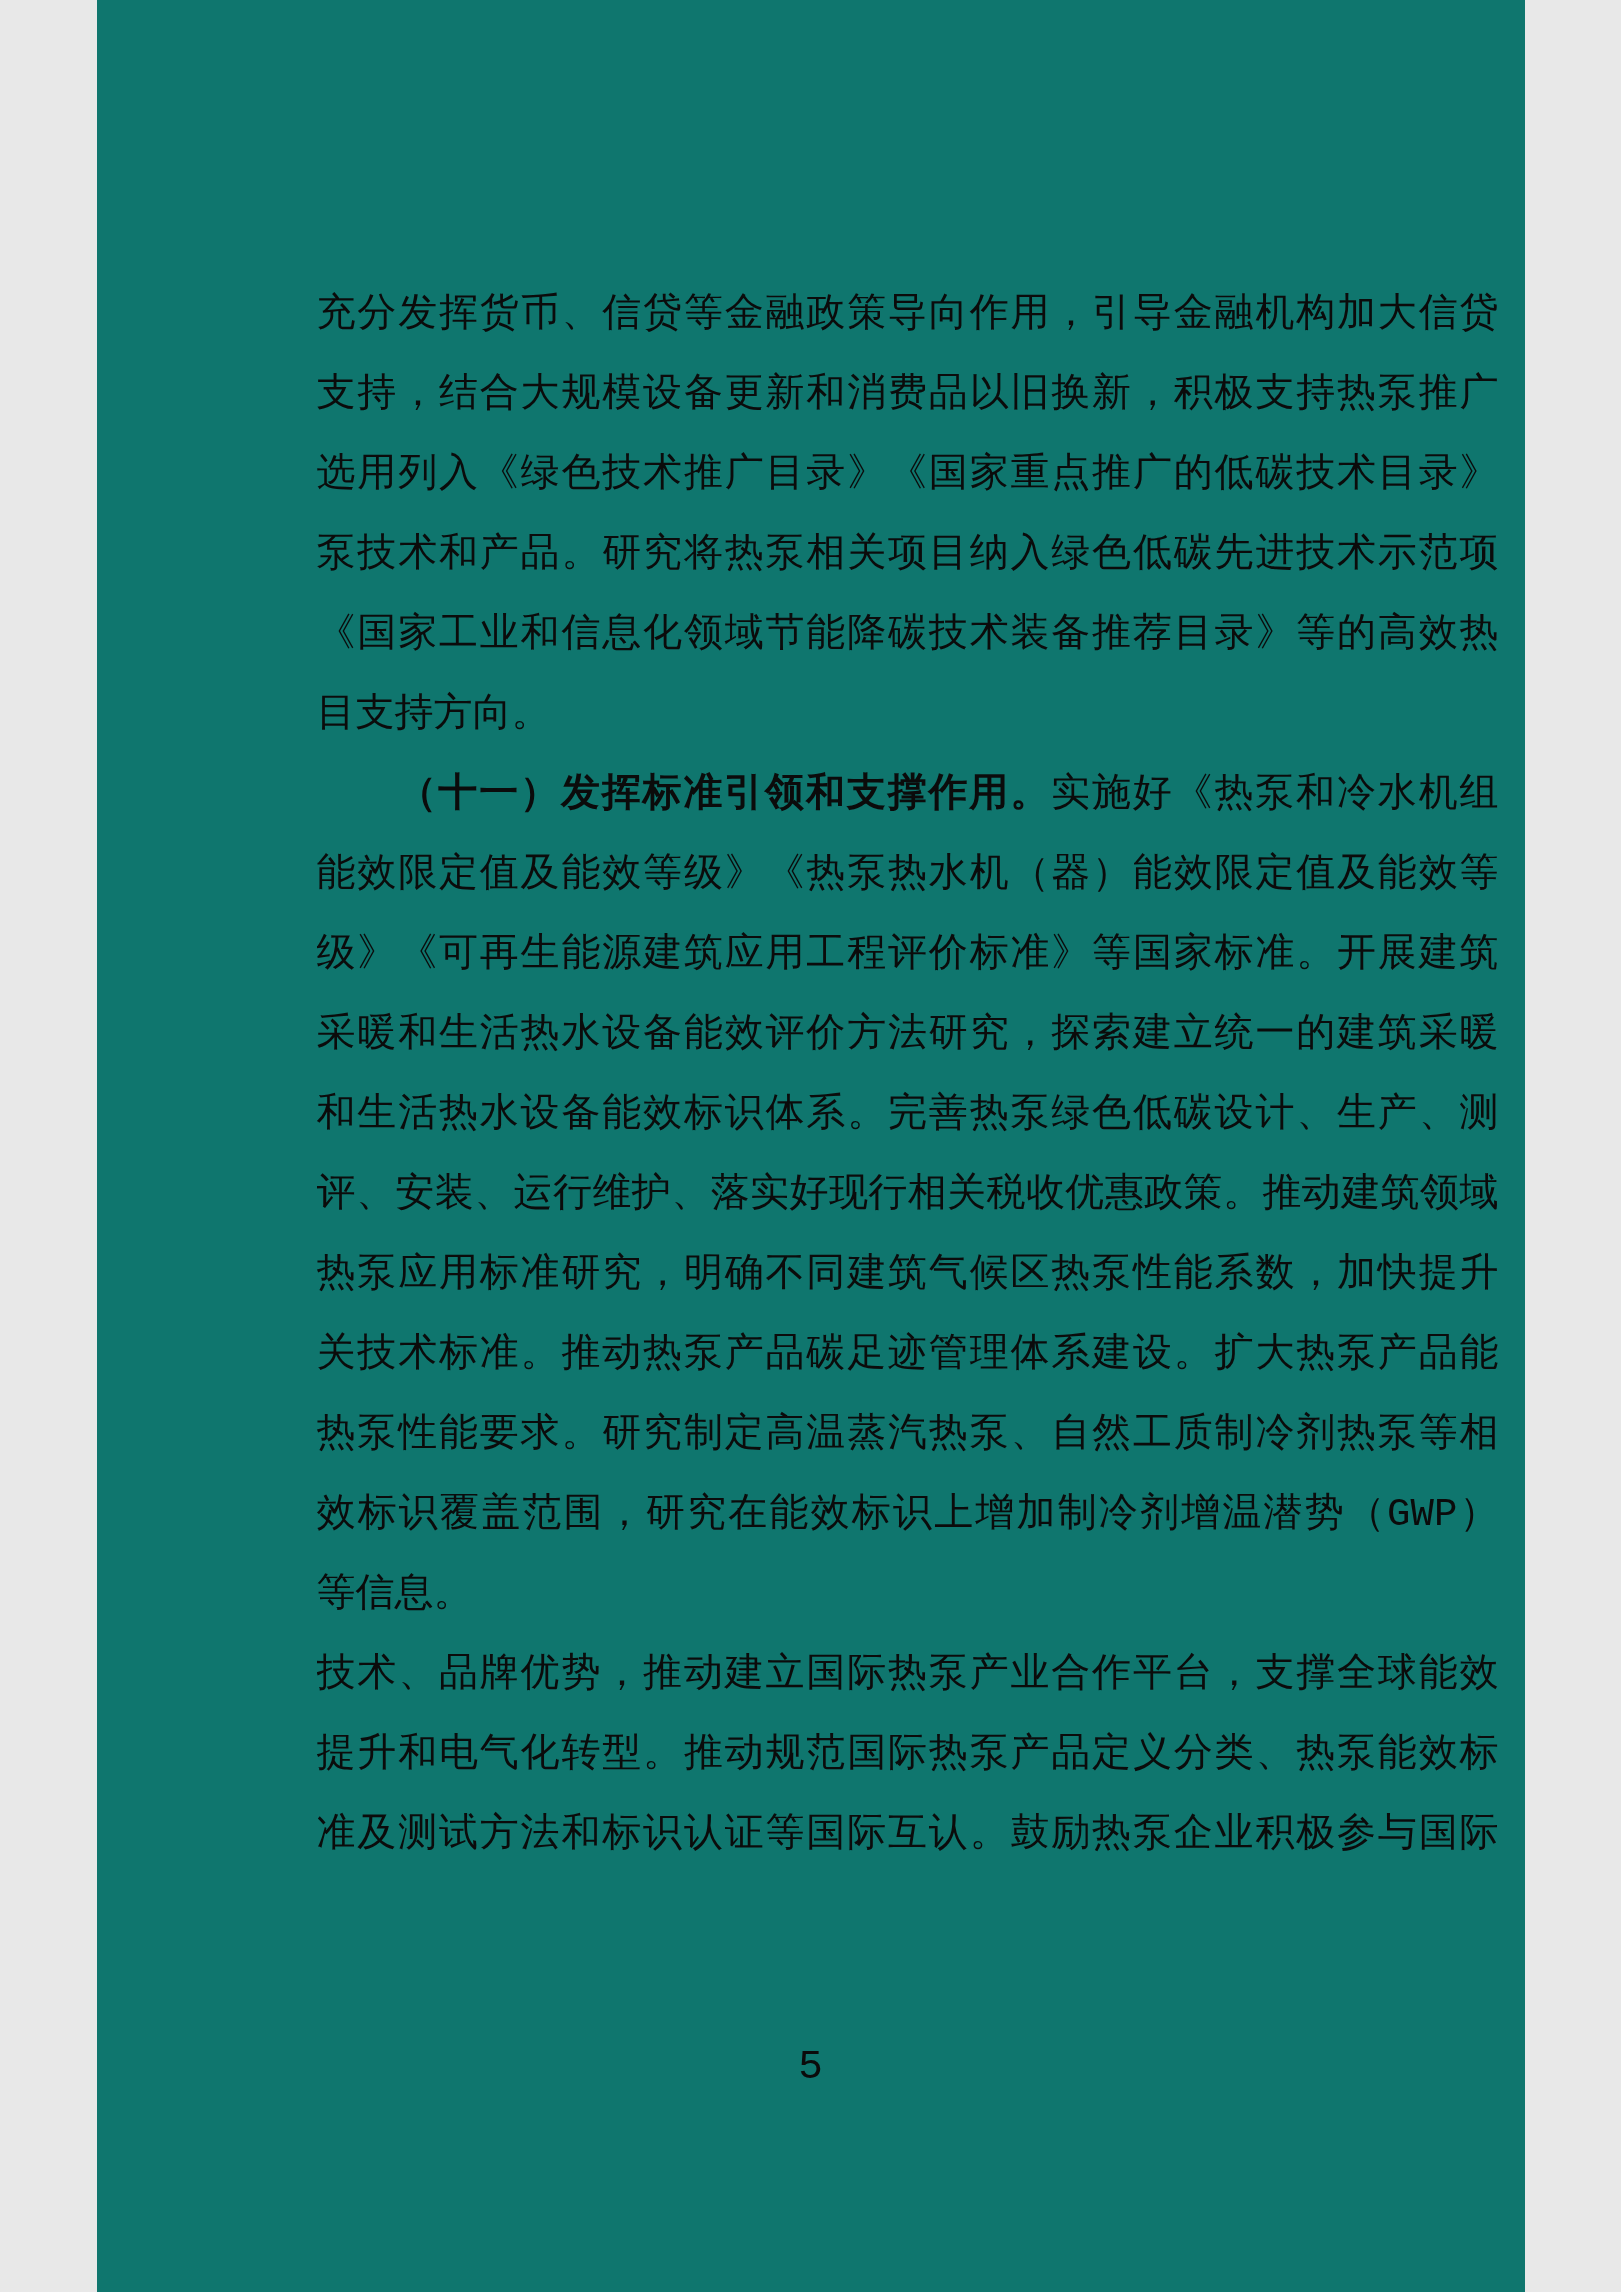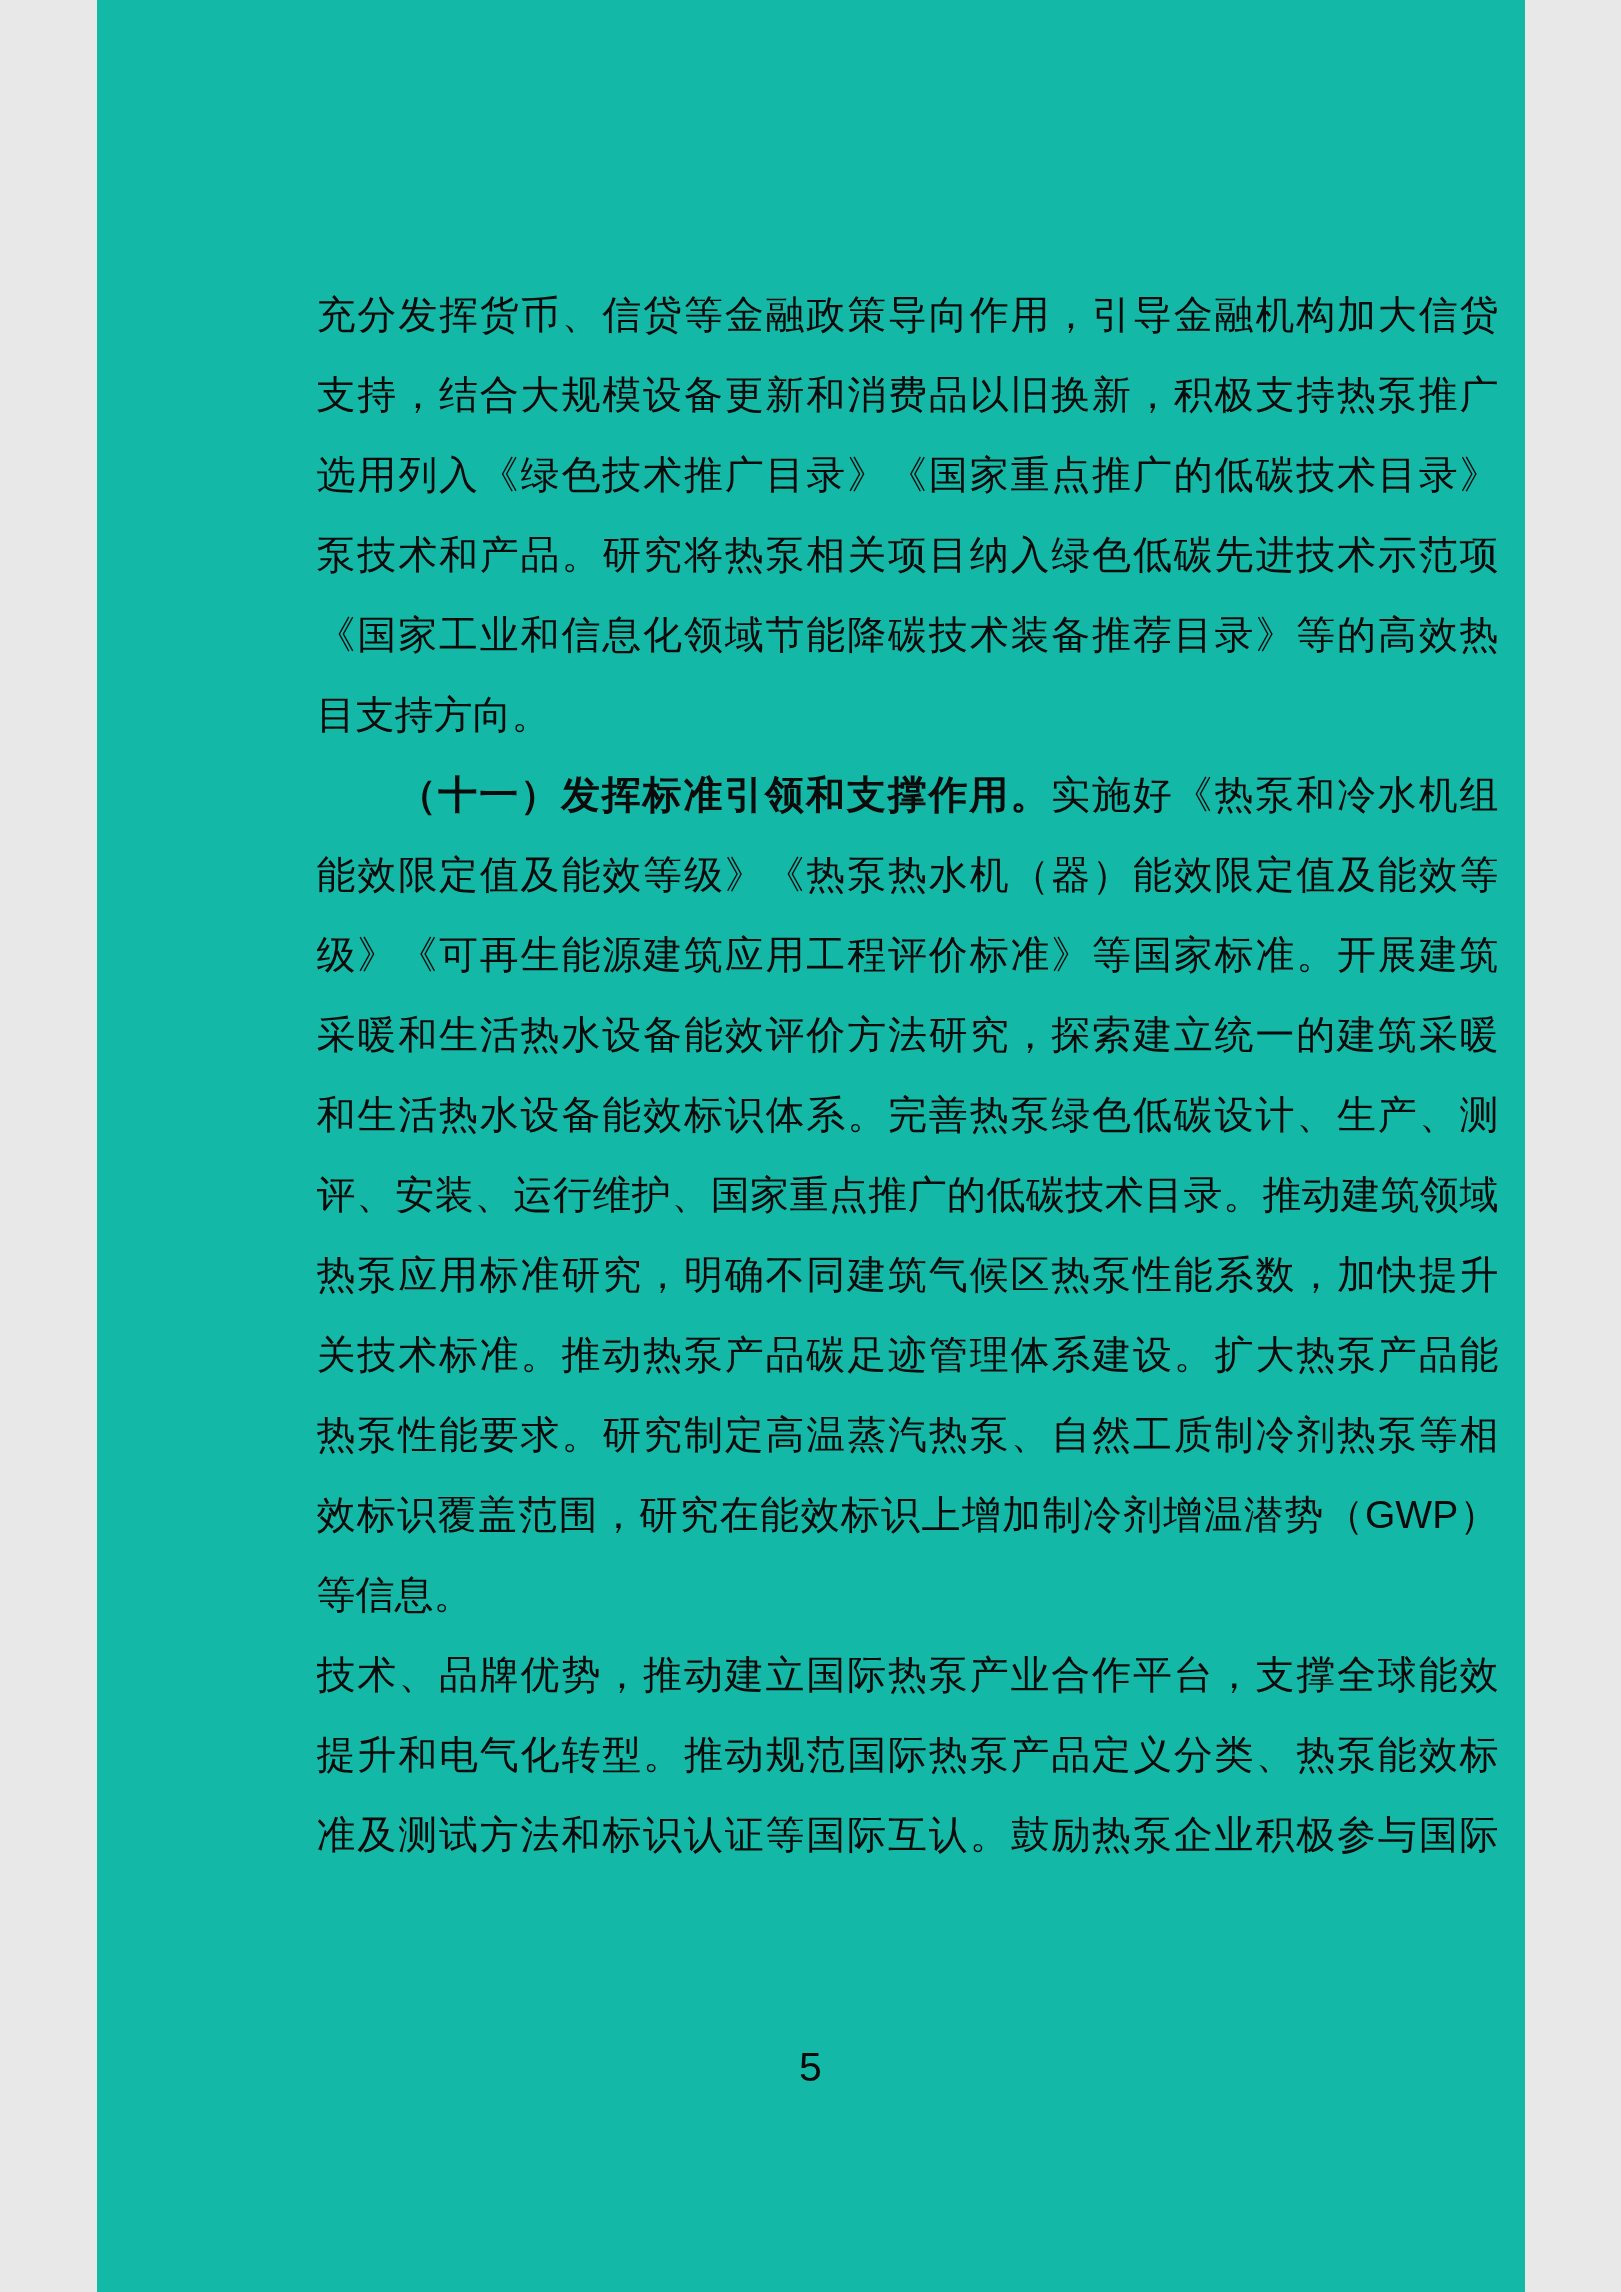--- a/index.html
+++ b/index.html
@@ -4,22 +4,22 @@
 <style>
   html, body {
     margin: 0;
     padding: 0;
     background: #e8e8e8;
   }
   .page {
     position: relative;
     width: 1428px;
     height: 2293px;
-    background: #14b8a6;
-    font-family: Liberation Sans, sans-serif;
+    background: #0f766e;
+    font-family: Liberation Mono, monospace;
     color: #0b0b0b;
     overflow: hidden;
     margin: 0 auto;
   }
   .text-block {
     position: absolute;
     left: 220px;
     top: 275px;
     width: 1182px;
     font-size: 39px;
@@ -55,21 +55,21 @@
       <div class="line fill"><span>支持，结合大规模设备更新和消费品以旧换新，积极支持热泵推广</span></div>
       <div class="line fill"><span>选用列入《绿色技术推广目录》《国家重点推广的低碳技术目录》</span></div>
       <div class="line fill"><span>泵技术和产品。研究将热泵相关项目纳入绿色低碳先进技术示范项</span></div>
       <div class="line fill"><span>《国家工业和信息化领域节能降碳技术装备推荐目录》等的高效热</span></div>
       <div class="line end"><span>目支持方向。</span></div>
       <div class="line fill indent"><span class="lead">（十一）发挥标准引领和支撑作用。</span><span>实施好《热泵和冷水机组</span></div>
       <div class="line fill"><span>能效限定值及能效等级》《热泵热水机（器）能效限定值及能效等</span></div>
       <div class="line fill"><span>级》《可再生能源建筑应用工程评价标准》等国家标准。开展建筑</span></div>
       <div class="line fill"><span>采暖和生活热水设备能效评价方法研究，探索建立统一的建筑采暖</span></div>
       <div class="line fill"><span>和生活热水设备能效标识体系。完善热泵绿色低碳设计、生产、测</span></div>
-      <div class="line fill"><span>评、安装、运行维护、国家重点推广的低碳技术目录。推动建筑领域</span></div>
+      <div class="line fill"><span>评、安装、运行维护、落实好现行相关税收优惠政策。推动建筑领域</span></div>
       <div class="line fill"><span>热泵应用标准研究，明确不同建筑气候区热泵性能系数，加快提升</span></div>
       <div class="line fill"><span>关技术标准。推动热泵产品碳足迹管理体系建设。扩大热泵产品能</span></div>
       <div class="line fill"><span>热泵性能要求。研究制定高温蒸汽热泵、自然工质制冷剂热泵等相</span></div>
       <div class="line fill"><span>效标识覆盖范围，研究在能效标识上增加制冷剂增温潜势（GWP）</span></div>
       <div class="line end"><span>等信息。</span></div>
       <div class="line fill"><span>技术、品牌优势，推动建立国际热泵产业合作平台，支撑全球能效</span></div>
       <div class="line fill"><span>提升和电气化转型。推动规范国际热泵产品定义分类、热泵能效标</span></div>
       <div class="line fill"><span>准及测试方法和标识认证等国际互认。鼓励热泵企业积极参与国际</span></div>
     </div>
   <div class="page-number">5</div>

